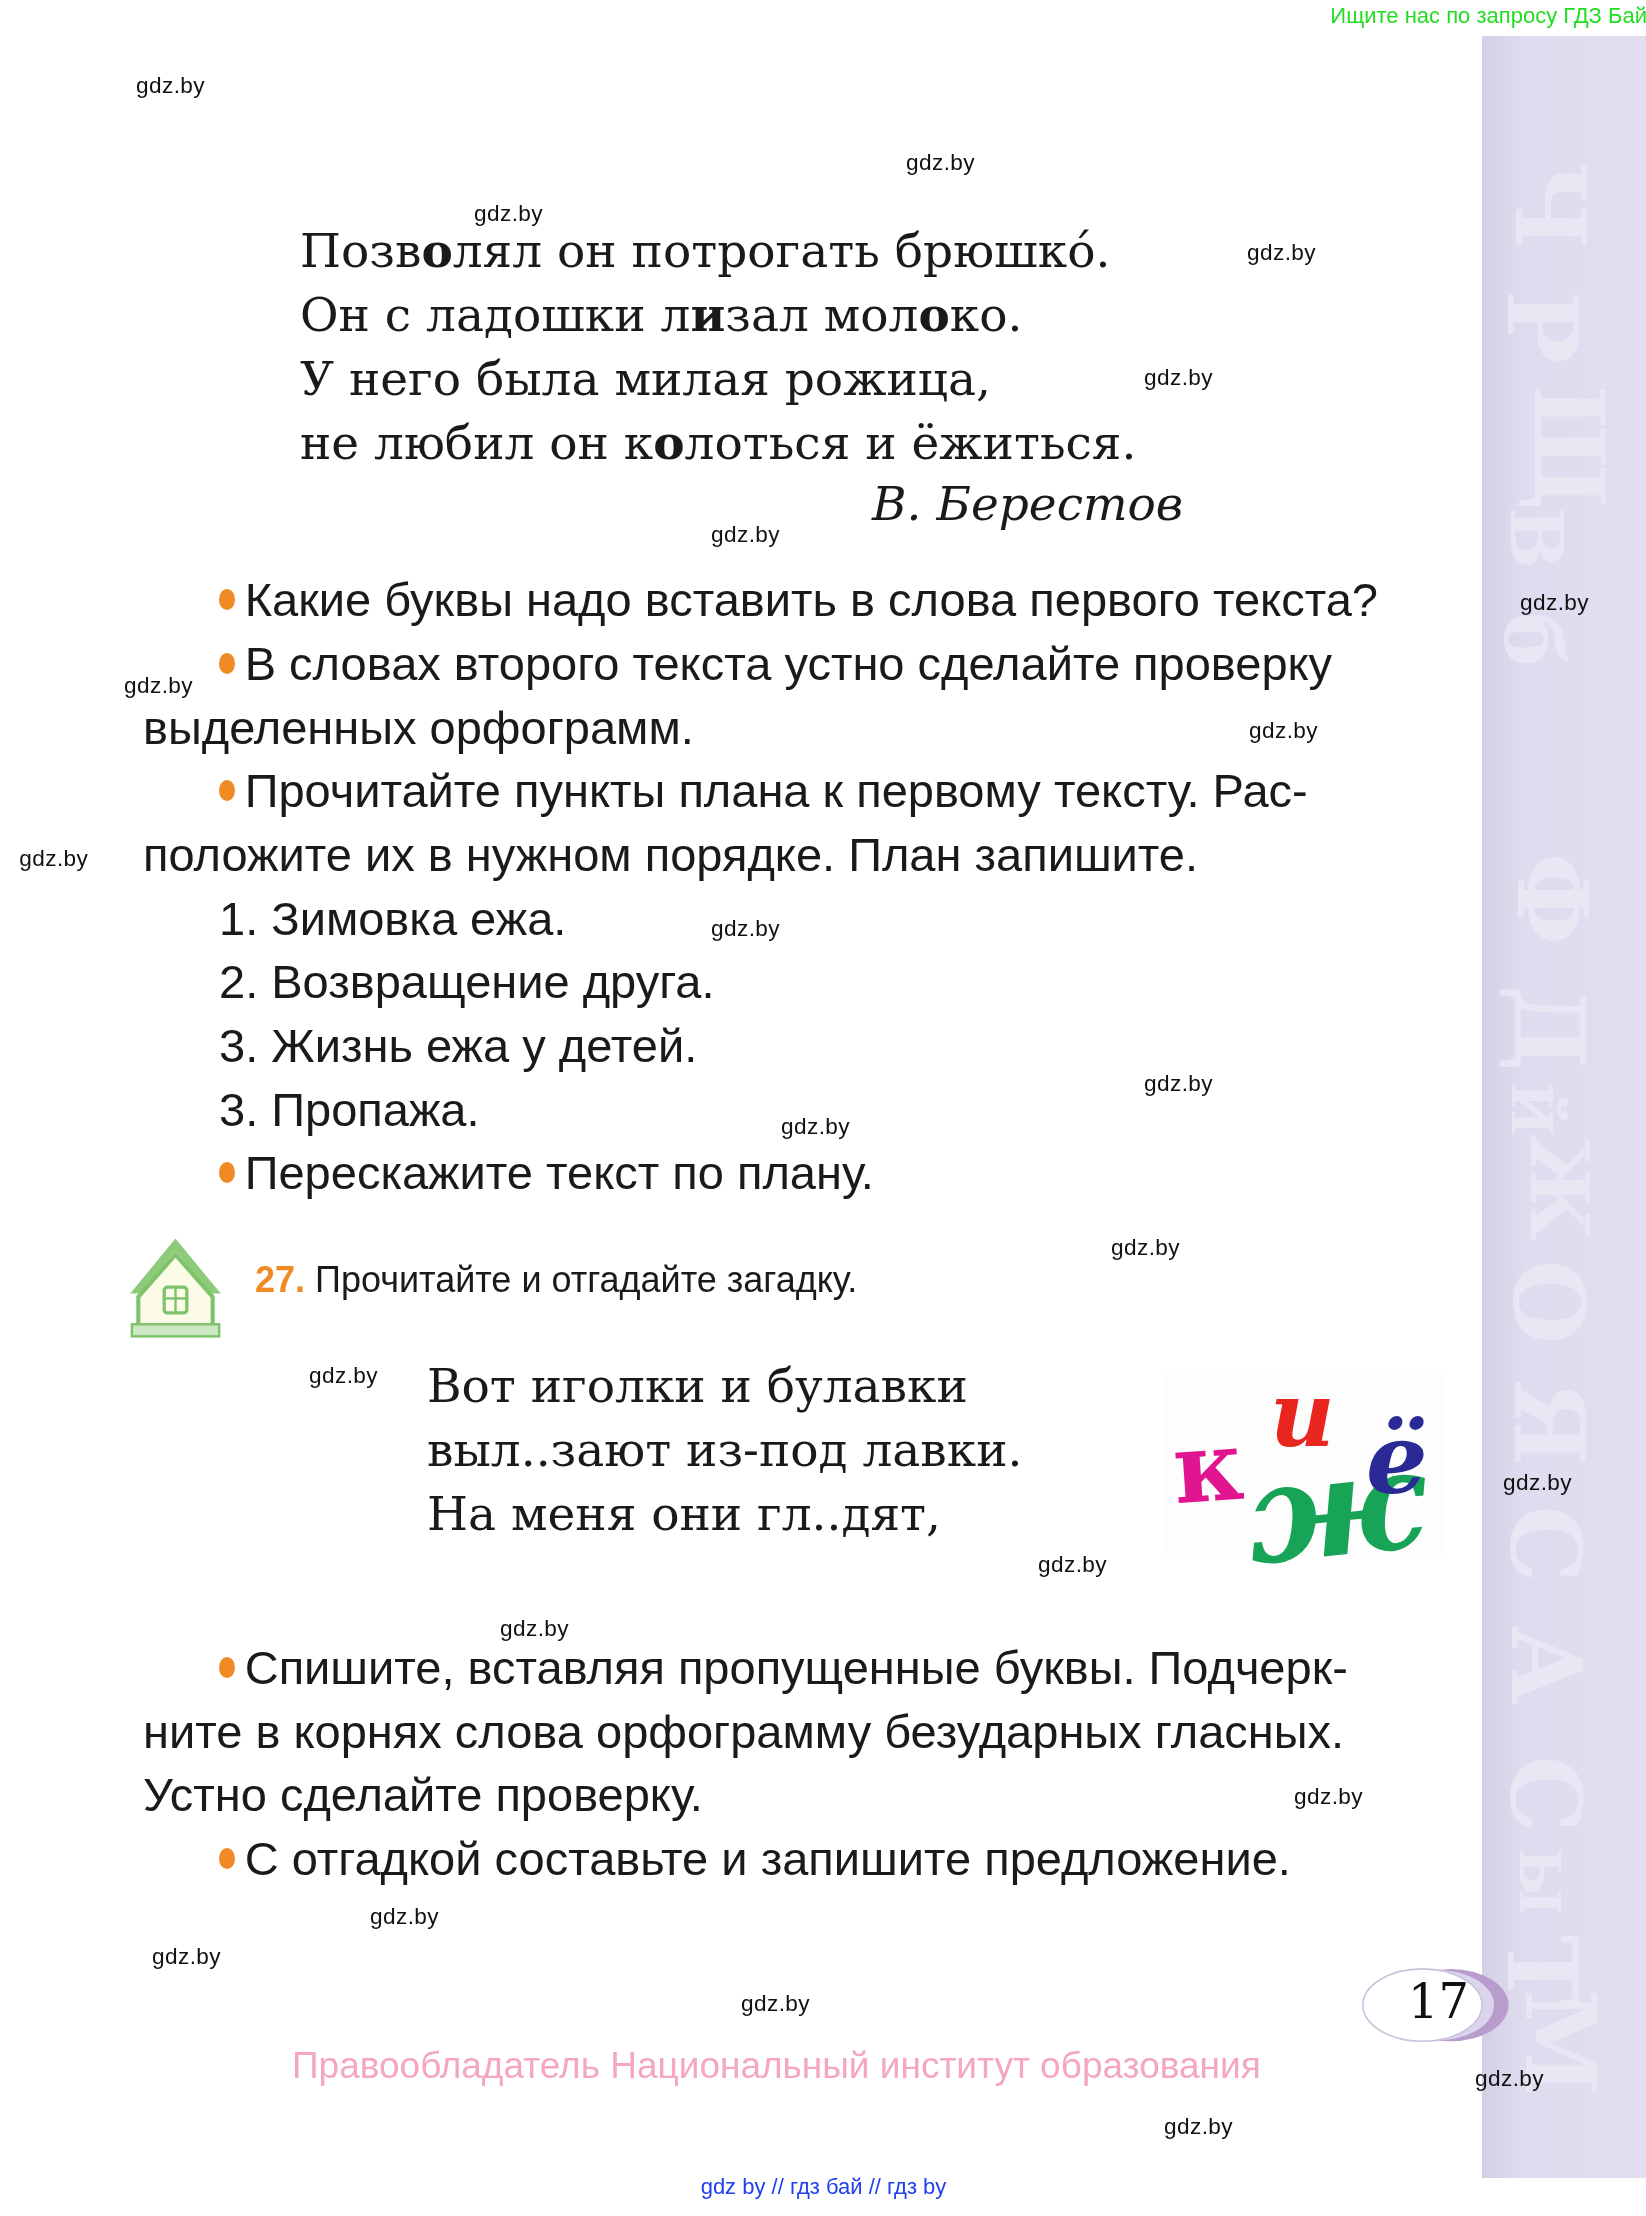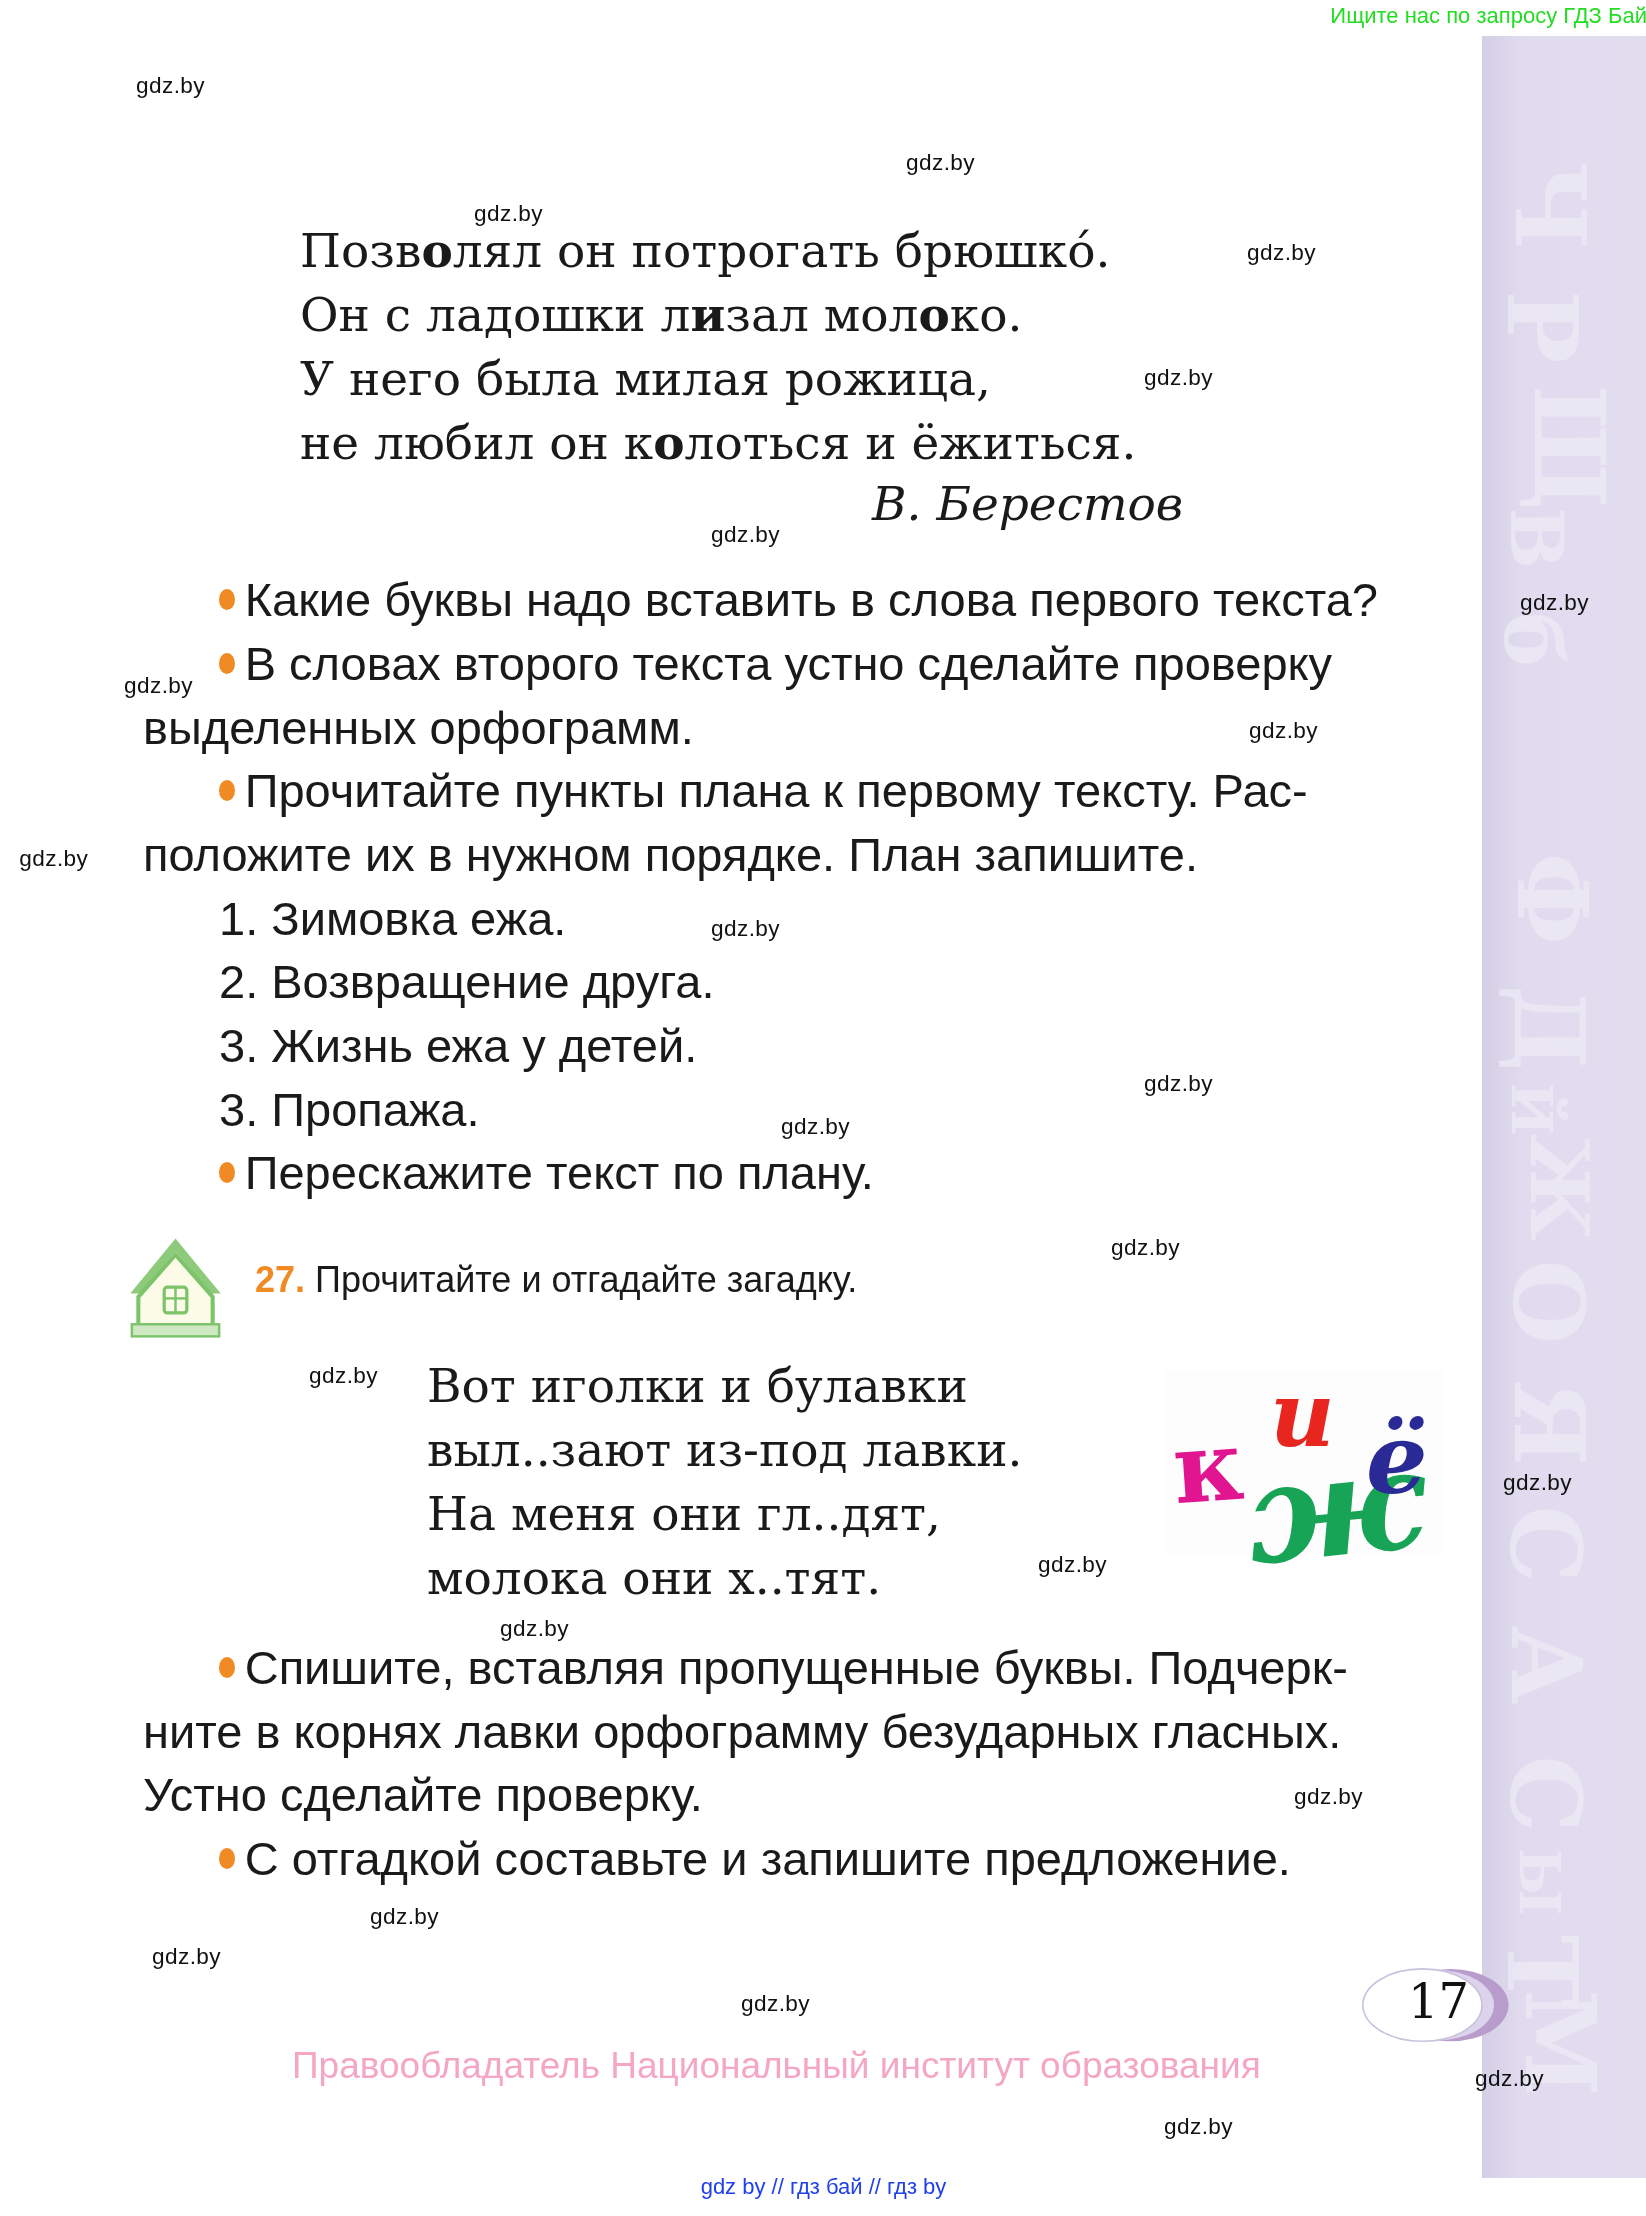--- a/index.html
+++ b/index.html
@@ -126,32 +126,31 @@
     <line x1="46" y1="76" x2="74" y2="76" stroke="#7cc36a" stroke-width="3"></line>
     <rect x="6" y="108" width="108" height="15" fill="#cfe8c4" stroke="#7cc36a" stroke-width="3"></rect>
   </svg>
 </div>
 <div class="task-title"><span class="task-num">27.</span> <span>Прочитайте и отгадайте загадку.</span></div>
 
 <div class="riddle">
   <div>Вот иголки и булавки</div>
   <div>выл..зают из-под лавки.</div>
   <div>На меня они гл..дят,</div>
-  <div>молока они х..тят.</div>
 </div>
 
 <div class="letters-pic">
   <span class="lp" style="left:8px;top:40px;font-size:97px;color:#e0158f;transform:rotate(-4deg)">к</span>
   <span class="lp" style="left:105px;top:-8px;font-size:89px;color:#e8251f;font-style:italic">и</span>
   <span class="lp" style="left:81px;top:56px;font-size:137px;color:#17a456;font-style:italic;transform:rotate(-6deg)">ж</span>
   <span class="lp" style="left:201px;top:32px;font-size:97px;color:#2a2a96;font-style:italic">ё</span>
 </div>
 
 <div class="para" style="left:219px;top:1636px"><span class="bullet"></span><span>Спишите, вставляя пропущенные буквы. Подчерк-</span></div>
-<div class="para" style="left:143px;top:1700px">ните в корнях лавки орфограмму безударных гласных.</div>
+<div class="para" style="left:143px;top:1700px">ните в корнях слова орфограмму безударных гласных.</div>
 <div class="para" style="left:143px;top:1763px">Устно сделайте проверку.</div>
 <div class="para" style="left:219px;top:1827px"><span class="bullet"></span><span>С отгадкой составьте и запишите предложение.</span></div>
 
 <div class="page-num-wrap">
   <svg width="169" height="77" viewBox="0 0 210 95">
     <ellipse cx="130" cy="47" rx="72" ry="45" fill="#b89ccb"></ellipse>
     <ellipse cx="112" cy="47" rx="72" ry="44" fill="#dcd3ec"></ellipse>
     <ellipse cx="95" cy="47" rx="74" ry="45" fill="#ffffff" stroke="#c9c2dd" stroke-width="2"></ellipse>
   </svg>
   <div class="page-num-text">17</div>

